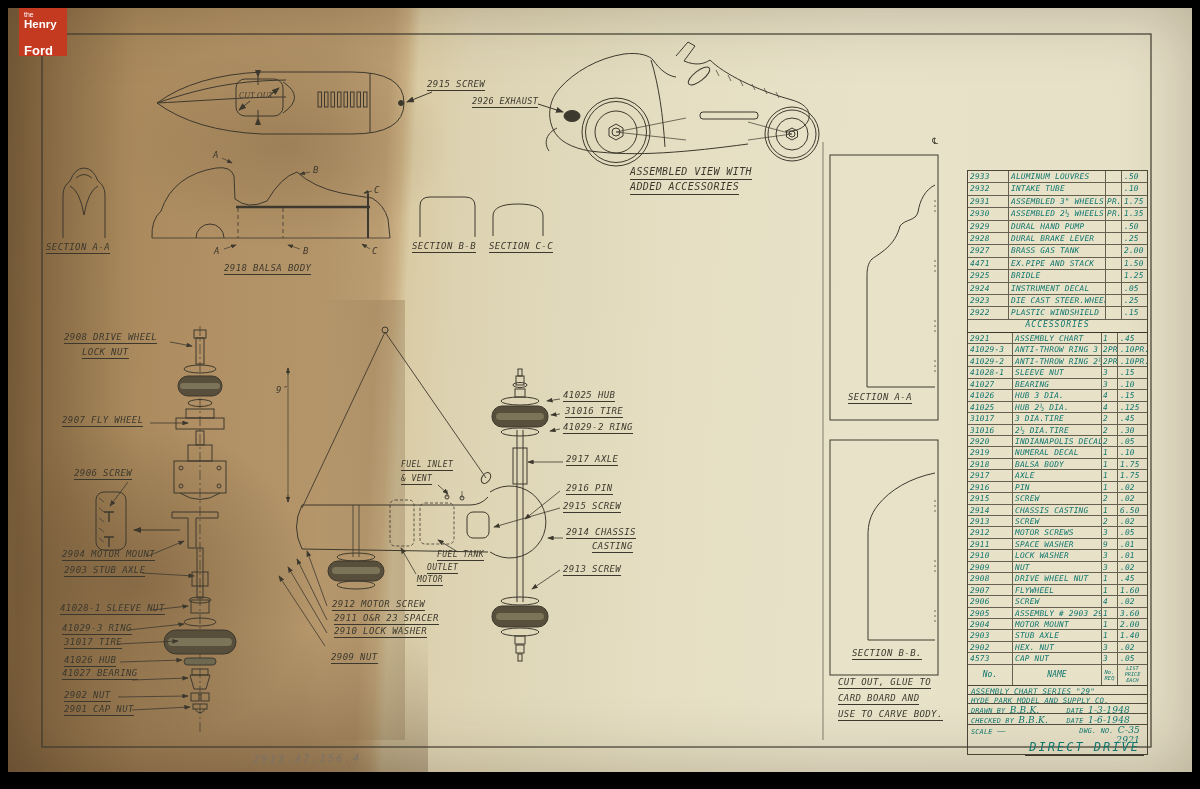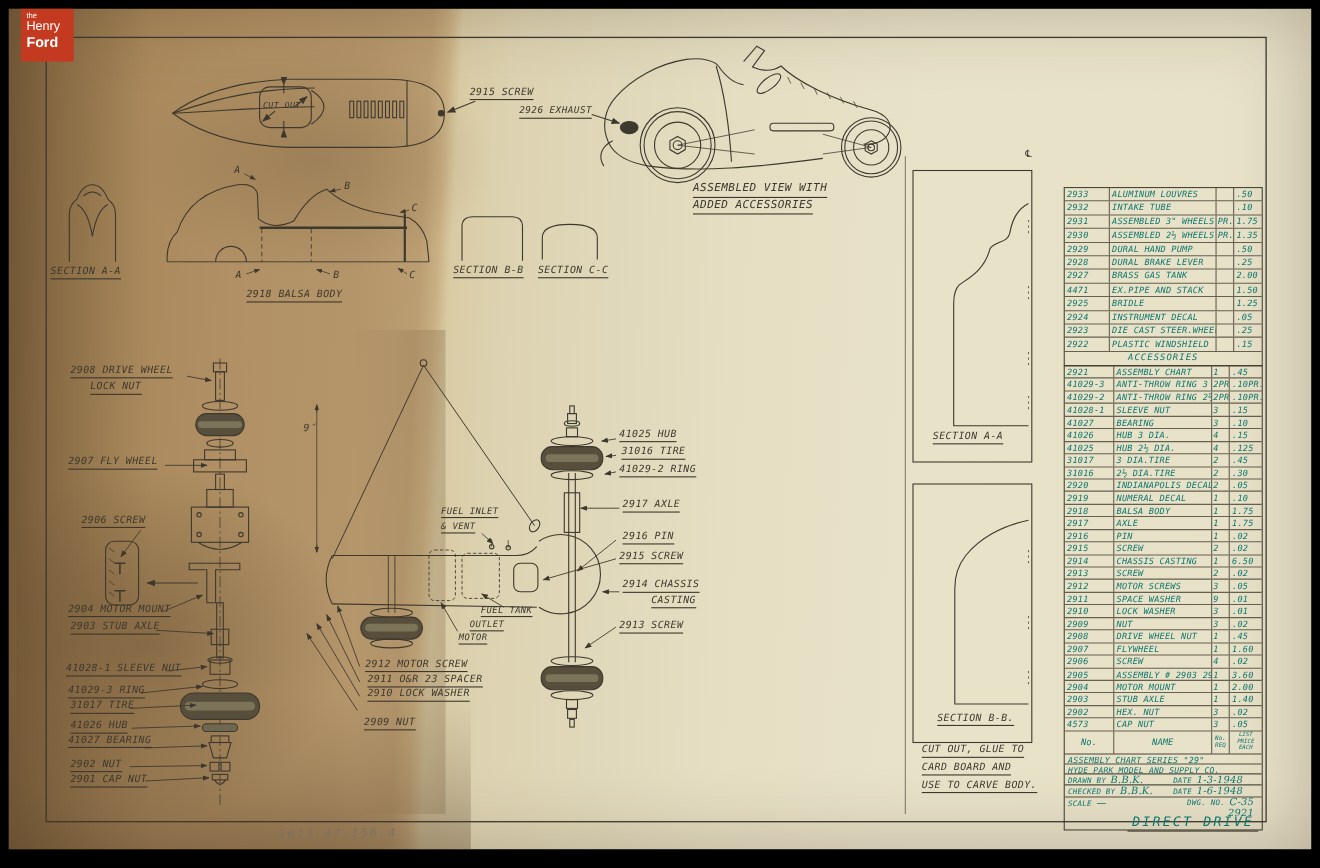--- a/index.html
+++ b/index.html
@@ -17,22 +17,22 @@
   .st4{left:8px;top:630px;width:420px;height:142px;background:linear-gradient(180deg,rgba(90,66,40,0),rgba(90,66,40,.33));}
   .st5{left:320px;top:300px;width:85px;height:440px;background:linear-gradient(90deg,rgba(140,110,70,0),rgba(120,92,58,.28));}
   .lbl{position:absolute;font:italic 9px "DejaVu Sans Mono",monospace;color:#3c382d;
        white-space:nowrap;letter-spacing:.4px;line-height:1.05;}
   .u{border-bottom:1px solid #3c382d;padding-bottom:1px;}
   svg.linework{position:absolute;left:0;top:0;}
   
   #logo{position:absolute;left:19px;top:8px;width:48px;height:48px;background:#c33a20;
         color:#fff;font-family:"Liberation Sans",sans-serif;padding:3px 0 0 5px;box-sizing:border-box;line-height:1;}
   #logo .t1{font-size:7px;display:block;}
-  #logo .t2{font-size:11.5px;font-weight:normal;display:block;margin-top:1px;}
-  #logo .t3{font-size:13px;font-weight:bold;display:block;margin-top:1px;}
+  #logo .t2{font-size:11.5px;font-weight:bold;display:block;margin-top:1px;}
+  #logo .t3{font-size:13px;font-weight:bold;display:block;margin-top:13px;}
   
   .tbl{position:absolute;left:967px;width:181px;border:1px solid rgba(58,52,40,.9);
        box-sizing:border-box;color:#0f766e;}
   .trow{display:flex;border-bottom:1px solid rgba(58,52,40,.75);box-sizing:border-box;}
   .tcell{font:italic 7.8px "DejaVu Sans Mono",monospace;letter-spacing:.2px;overflow:hidden;
          white-space:nowrap;box-sizing:border-box;padding:1px 1px 0 2px;}
   .tcell + .tcell{border-left:1px solid rgba(58,52,40,.75);}
   #acc-table{top:170px;}
   #acc-table .trow{height:12.4px;}
   #acc-table .c-no{width:40px;}  #acc-table .c-name{flex:1;}
@@ -281,21 +281,21 @@
       </g>
     </g>
   </svg>
 
   <div id="logo">
     <span class="t1">the</span>
     <span class="t2">Henry</span>
     <span class="t3">Ford</span>
   </div>
 
-  <div class="lbl" style="left:239px;top:92px;font-size:7.5px;">CUT OUT</div>
+  <div class="lbl" style="left:239px;top:92px;font-size:7.5px;font-family:Liberation Serif, serif;">CUT OUT</div>
   <div class="lbl u" style="left:427px;top:80px;">2915 SCREW</div>
   <div class="lbl u" style="left:472px;top:97px;font-size:8.5px;">2926 EXHAUST</div>
   <div class="lbl u" style="left:630px;top:167px;font-size:10px;">ASSEMBLED VIEW WITH</div>
   <div class="lbl u" style="left:630px;top:182px;font-size:10px;">ADDED ACCESSORIES</div>
   <div class="lbl u" style="left:46px;top:243px;">SECTION A-A</div>
   <div class="lbl u" style="left:224px;top:264px;">2918 BALSA BODY</div>
   <div class="lbl u" style="left:412px;top:242px;">SECTION B-B</div>
   <div class="lbl u" style="left:489px;top:242px;">SECTION C-C</div>
   <div class="lbl" style="left:213px;top:151px;">A</div>
   <div class="lbl" style="left:214px;top:247px;">A</div>

